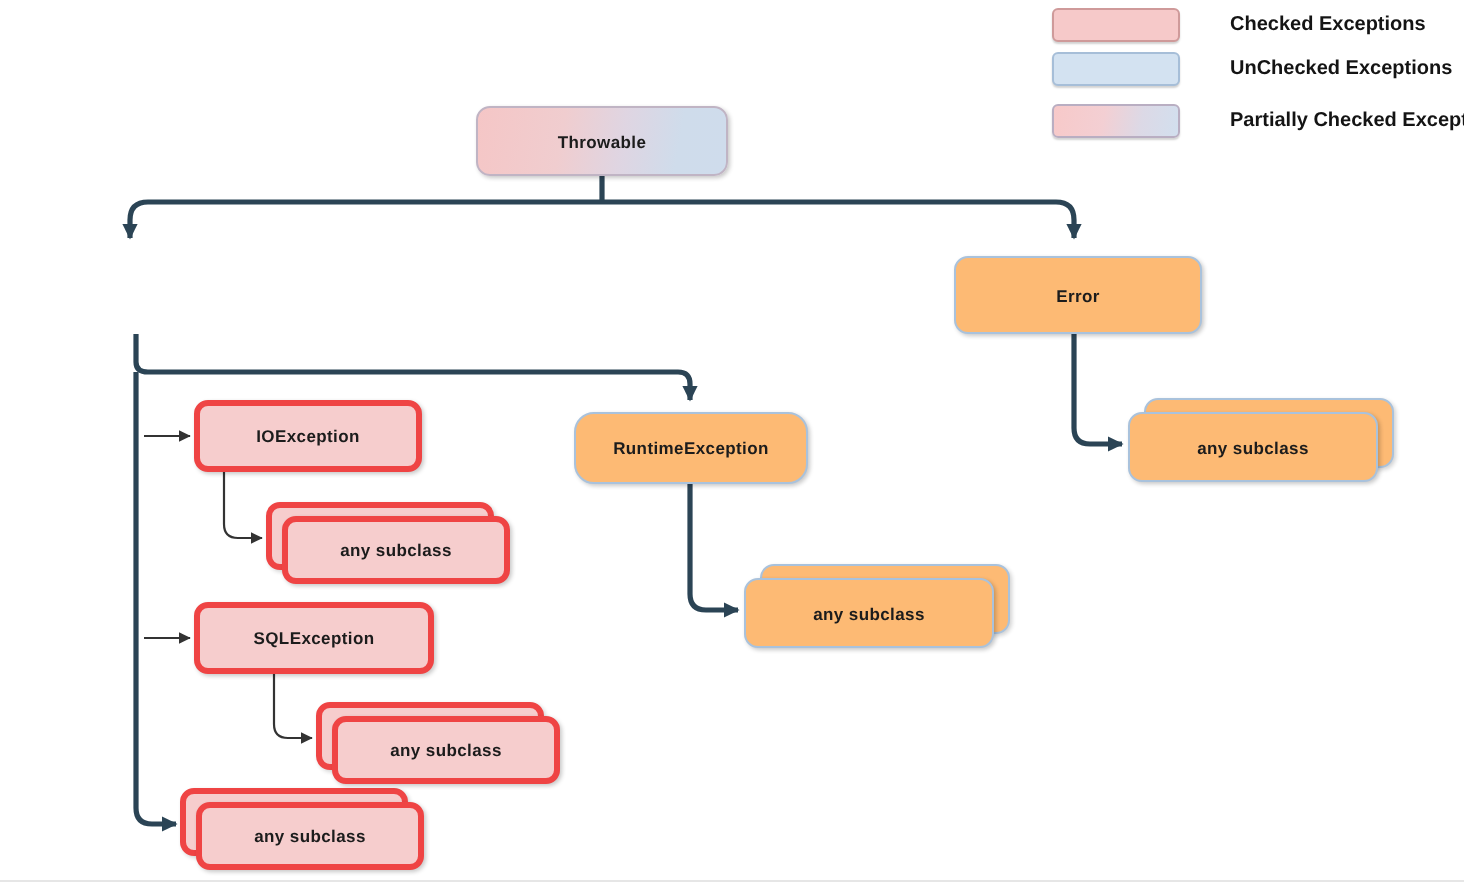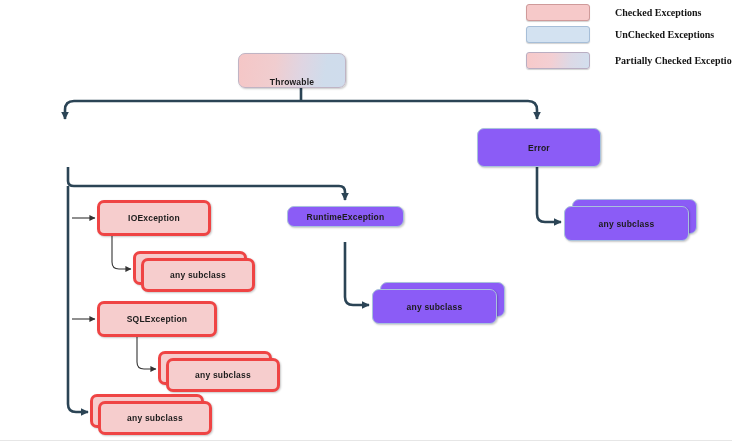--- a/index.html
+++ b/index.html
@@ -26,39 +26,39 @@
     color:#1c1c1c;
     letter-spacing:.2px;
     z-index:3;
     box-shadow:1px 1px 2px rgba(0,0,0,.22);
   }
   .pink{
     background:#f6cdcd;
     border:3px solid #ef4444;
   }
   .blue{
-    background:#8b5cf6;
+    background:#fdba74;
     border:1px solid #a9c2dc;
   }
   .grad{
     background:linear-gradient(100deg,#f5c6c6 0%,#f0cdcf 34%,#dfd5e2 58%,#cfdceb 80%,#cfdcec 100%);
     border:1px solid #c0b4c4;
   }
   
   .stack-back{
     position:absolute;
     box-sizing:border-box;
     border-radius:7px;
     z-index:2;
     box-shadow:1px 1px 2px rgba(0,0,0,.18);
   }
 
   
   #legend{position:absolute;z-index:4;}
-  .legend-row{position:absolute;display:flex;align-items:center;font-family:Liberation Serif, serif;}
+  .legend-row{position:absolute;display:flex;align-items:center;}
   .swatch{
     width:64px;height:17px;
     box-sizing:border-box;
     border-radius:3px;
     box-shadow:0 1px 1px rgba(0,0,0,.18);
   }
   .swatch.pink{background:#f6c9c9;border:1px solid #cf9a9a;}
   .swatch.blue{background:#d3e2f1;border:1px solid #a6bed8;}
   .swatch.grad{background:linear-gradient(100deg,#f7c9c9 0%,#f3cfd3 40%,#dcd9e6 70%,#d2dfee 100%);border:1px solid #b9aec2;}
   .legend-label{
@@ -109,21 +109,21 @@
       <path d="M72,218 L95,218" marker-end="url(#ah-thin)"></path>
 
       <path d="M72,319 L95,319" marker-end="url(#ah-thin)"></path>
 
       <path d="M112,236 L112,262 Q112,269 119,269 L131,269" marker-end="url(#ah-thin)"></path>
 
       <path d="M137,337 L137,362 Q137,369 144,369 L156,369" marker-end="url(#ah-thin)"></path>
     </g>
   </svg>
 
-  <div class="node grad" style="left:238px;top:53px;width:108px;height:35px;align-items:flex-end;">
+  <div class="node grad" style="left:238px;top:53px;width:126px;height:35px;">
     <span>Throwable</span>
   </div>
 
 
   <div class="node blue" style="left:477px;top:128px;width:124px;height:39px;">
     <span>Error</span>
   </div>
 
   <div class="node pink" style="left:97px;top:200px;width:114px;height:36px;">
     <span>IOException</span>
@@ -141,21 +141,21 @@
   <div class="stack-back pink" style="left:158px;top:351px;width:114px;height:34px;"></div>
   <div class="node pink" style="left:166px;top:358px;width:114px;height:34px;">
     <span>any subclass</span>
   </div>
 
   <div class="stack-back pink" style="left:90px;top:394px;width:114px;height:34px;"></div>
   <div class="node pink" style="left:98px;top:401px;width:114px;height:34px;">
     <span>any subclass</span>
   </div>
 
-  <div class="node blue" style="left:287px;top:206px;width:117px;height:21px;">
+  <div class="node blue" style="left:287px;top:206px;width:117px;height:36px;border-radius:10px;">
     <span>RuntimeException</span>
   </div>
 
   <div class="stack-back blue" style="left:380px;top:282px;width:125px;height:35px;"></div>
   <div class="node blue" style="left:372px;top:289px;width:125px;height:35px;">
     <span>any subclass</span>
   </div>
 
   <div class="stack-back blue" style="left:572px;top:199px;width:125px;height:35px;"></div>
   <div class="node blue" style="left:564px;top:206px;width:125px;height:35px;">

